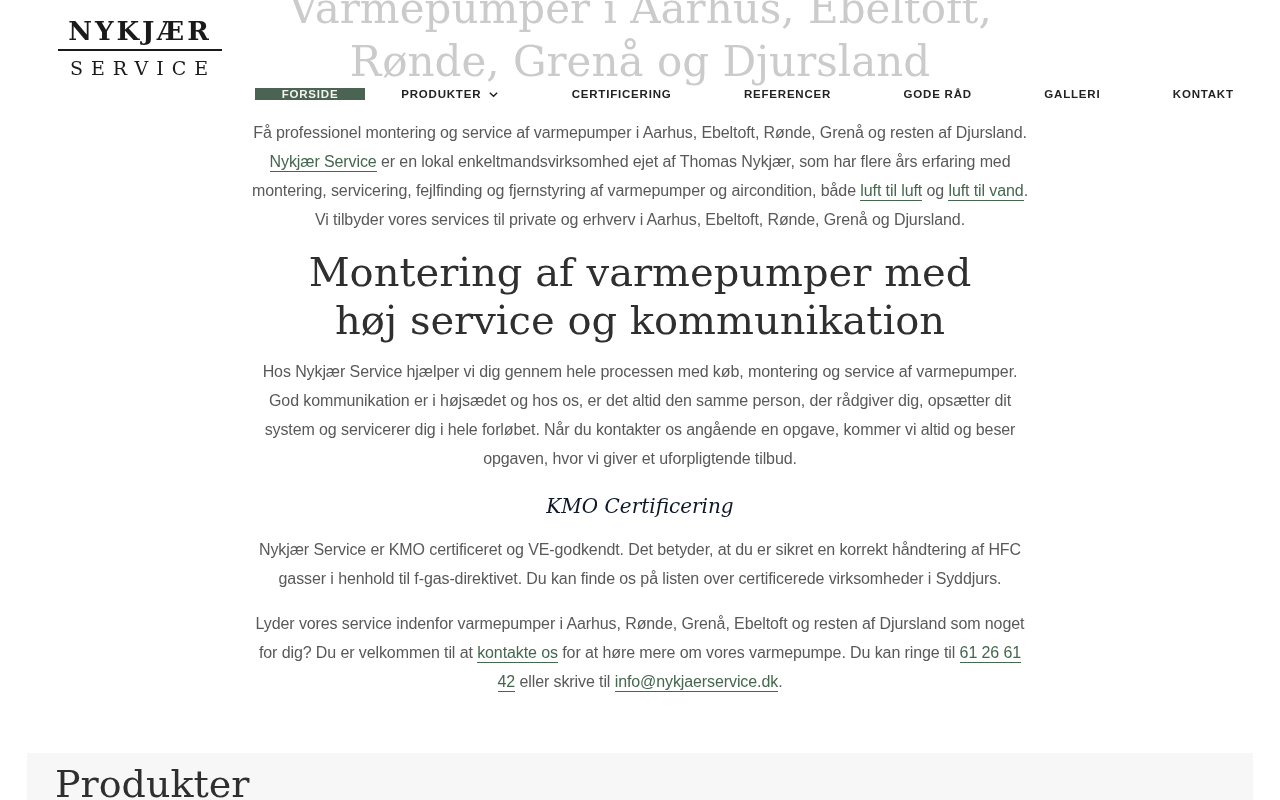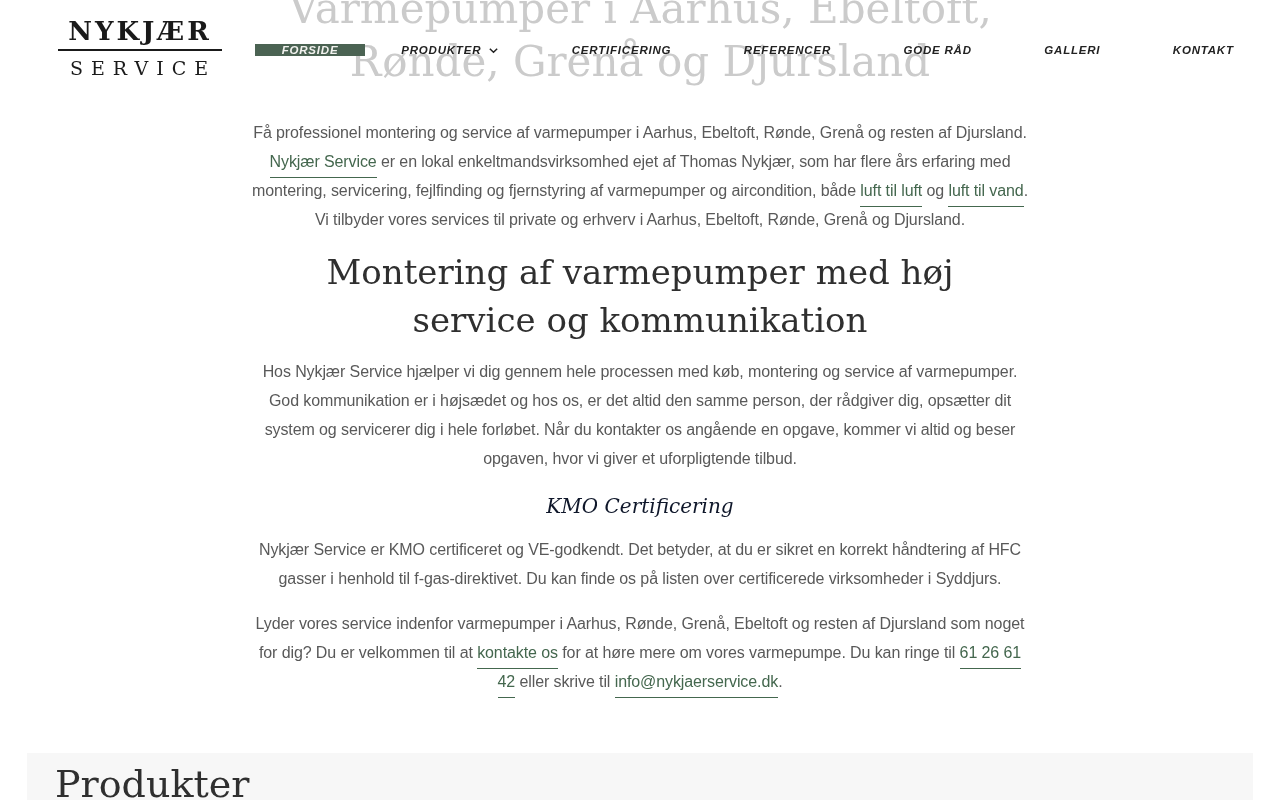--- a/index.html
+++ b/index.html
@@ -21,21 +21,21 @@
     font-size: 26px; letter-spacing: 3px; line-height: 30px;
   }
   .logo-rule { border: none; border-top: 2.5px solid #1a1a1a; margin: 3px 0 4px; }
   .logo-bottom {
     font-family: "DejaVu Serif", serif; font-weight: 400;
     font-size: 19px; letter-spacing: 8px; line-height: 26px; padding-left: 6px;
   }
 
   nav {
     position: absolute; left: 255px; top: 0; right: 10px; height: 100px;
-    display: flex; align-items: center; font-style: italic;
+    display: flex; align-items: flex-end;
   }
   .nav-item {
     display: flex; align-items: center; justify-content: center;
     font-size: 11.5px; font-weight: 700; letter-spacing: .8px;
     color: #222; text-transform: uppercase; cursor: pointer;
     padding: 0 8px; flex: 1 1 auto; white-space: nowrap;
   }
   .nav-item.active {
     background: #4b6353; color: #f2f2ef; flex: 0 0 110px;
   }
@@ -48,25 +48,25 @@
     font-family: "DejaVu Serif", serif; font-weight: 400;
     color: #cbcbcb; font-size: 42px; line-height: 53px;
     margin-top: -18px; margin-bottom: 30px; white-space: nowrap;
   }
   main p {
     font-size: 16px; line-height: 29px; color: #595959;
     letter-spacing: -0.1px; margin-bottom: 14px;
   }
   a.green-link {
     color: #44674e; text-decoration: none;
-    border-bottom: 1.5px solid #44674e; padding-bottom: 7px; cursor: pointer;
+    border-bottom: 1.5px solid #44674e; padding-bottom: 1px; cursor: pointer;
   }
   .h2 {
     font-family: "DejaVu Serif", serif; font-weight: 500; color: #2f2f2f;
-    font-size: 34px; line-height: 48px; margin: 14px auto 13px; max-width: 680px;
+    font-size: 40px; line-height: 48px; margin: 14px auto 13px; max-width: 680px;
   }
   .h3 {
     font-family: "DejaVu Serif", serif; font-weight: 500; color: #0f172a;
     font-size: 20px; line-height: 38px; margin: 12px auto 10px; font-style: italic;
   }
   .cta-par { margin-top: 16px; }
 
   
   .products {
     position: absolute; top: 753px; left: 27px; right: 27px; height: 200px;

